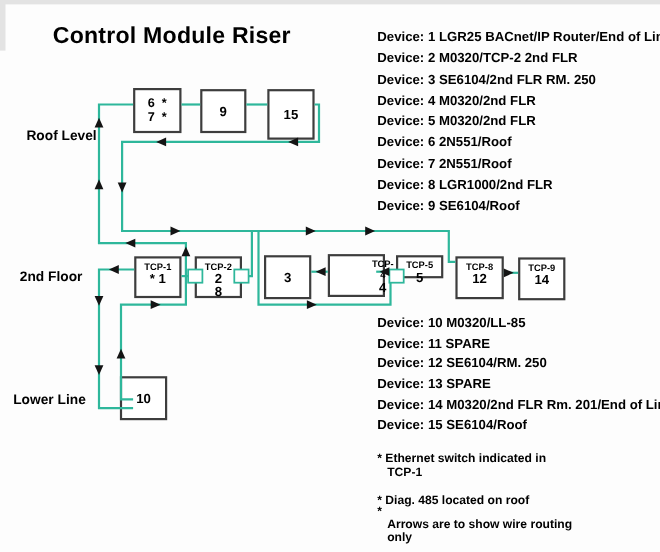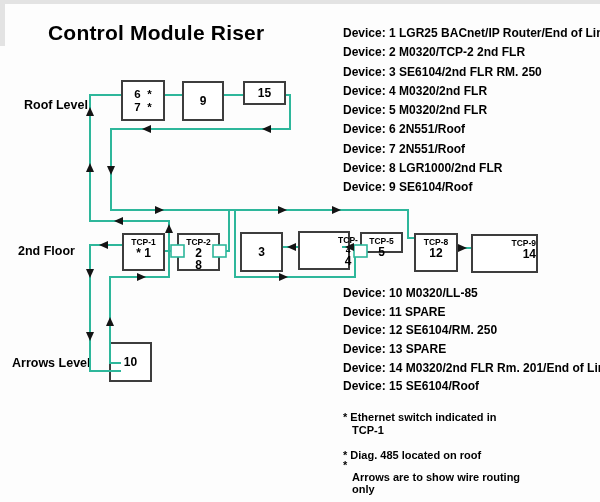--- a/index.html
+++ b/index.html
@@ -33,23 +33,23 @@
 </head>
 <body>
 
 <div id="stage">
 
   <div class="edge-strip" style="left:0;top:0;width:600px;height:4px;"></div>
   <div class="edge-strip" style="left:0;top:0;width:5px;height:46px;"></div>
 
   <div class="title">Control Module Riser</div>
 
-  <div class="floor" style="left:24px;top:98px;">Roof Level</div>
+  <div class="floor" style="left:24px;top:116px;">Roof Level</div>
   <div class="floor" style="left:18px;top:244px;">2nd Floor</div>
-  <div class="floor" style="left:12px;top:356px;">Arrows Level</div>
+  <div class="floor" style="left:12px;top:356px;">Lower Line</div>
 
   <svg class="wires" width="600" height="502" viewBox="0 0 600 502">
     <g>
       <polyline class="wire" points="121,363 110,363 110,277 169,277 169,221 90,221 90,95 121,95"></polyline>
       <polyline class="wire" points="165,95 182,95"></polyline>
       <polyline class="wire" points="224,95 243,95"></polyline>
       <polyline class="wire" points="286,95 290,95 290,129 111,129 111,210 408,210 408,238 414,238"></polyline>
       <polyline class="wire" points="229,210 229,251 226,251"></polyline>
       <polyline class="wire" points="235,210 235,277 355,277 355,254 354,254"></polyline>
       <polyline class="wire" points="354,247 342,247"></polyline>
@@ -86,21 +86,21 @@
     </g>
   </svg>
 
   <div class="node" style="left:121px;top:80px;width:44px;height:41px;">
     <div class="nline">6  *</div>
     <div class="nline">7  *</div>
   </div>
   <div class="node" style="left:182px;top:81px;width:42px;height:40px;">
     <div class="num">9</div>
   </div>
-  <div class="node" style="left:243px;top:81px;width:43px;height:24px;">
+  <div class="node" style="left:243px;top:81px;width:43px;height:46px;">
     <div class="num">15</div>
   </div>
 
   <div class="node headered" style="left:122px;top:233px;width:43px;height:38px;">
     <div class="hdr">TCP-1</div>
     <div class="num">*  1</div>
   </div>
   <div class="node headered" style="left:177px;top:233px;width:43px;height:38px;">
     <div class="hdr">TCP-2</div>
     <div class="num" style="line-height:12px;">2</div>
@@ -114,21 +114,21 @@
     <div class="num">4</div>
   </div>
   <div class="node headered" style="left:360px;top:232px;width:43px;height:21px;">
     <div class="hdr">TCP-5</div>
     <div class="num">5</div>
   </div>
   <div class="node headered" style="left:414px;top:233px;width:44px;height:39px;">
     <div class="hdr">TCP-8</div>
     <div class="num">12</div>
   </div>
-  <div class="node headered" style="left:471px;top:234px;width:67px;height:39px;align-items:flex-end;">
+  <div class="node headered" style="left:471px;top:234px;width:43px;height:39px;">
     <div class="hdr">TCP-9</div>
     <div class="num">14</div>
   </div>
   <div class="node" style="left:109px;top:342px;width:43px;height:40px;">
     <div class="num">10</div>
   </div>
 
   <div class="dev-list dev-list-top">
     <div>Device: 1 LGR25 BACnet/IP Router/End of Line</div>
     <div>Device: 2 M0320/TCP-2 2nd FLR</div>

